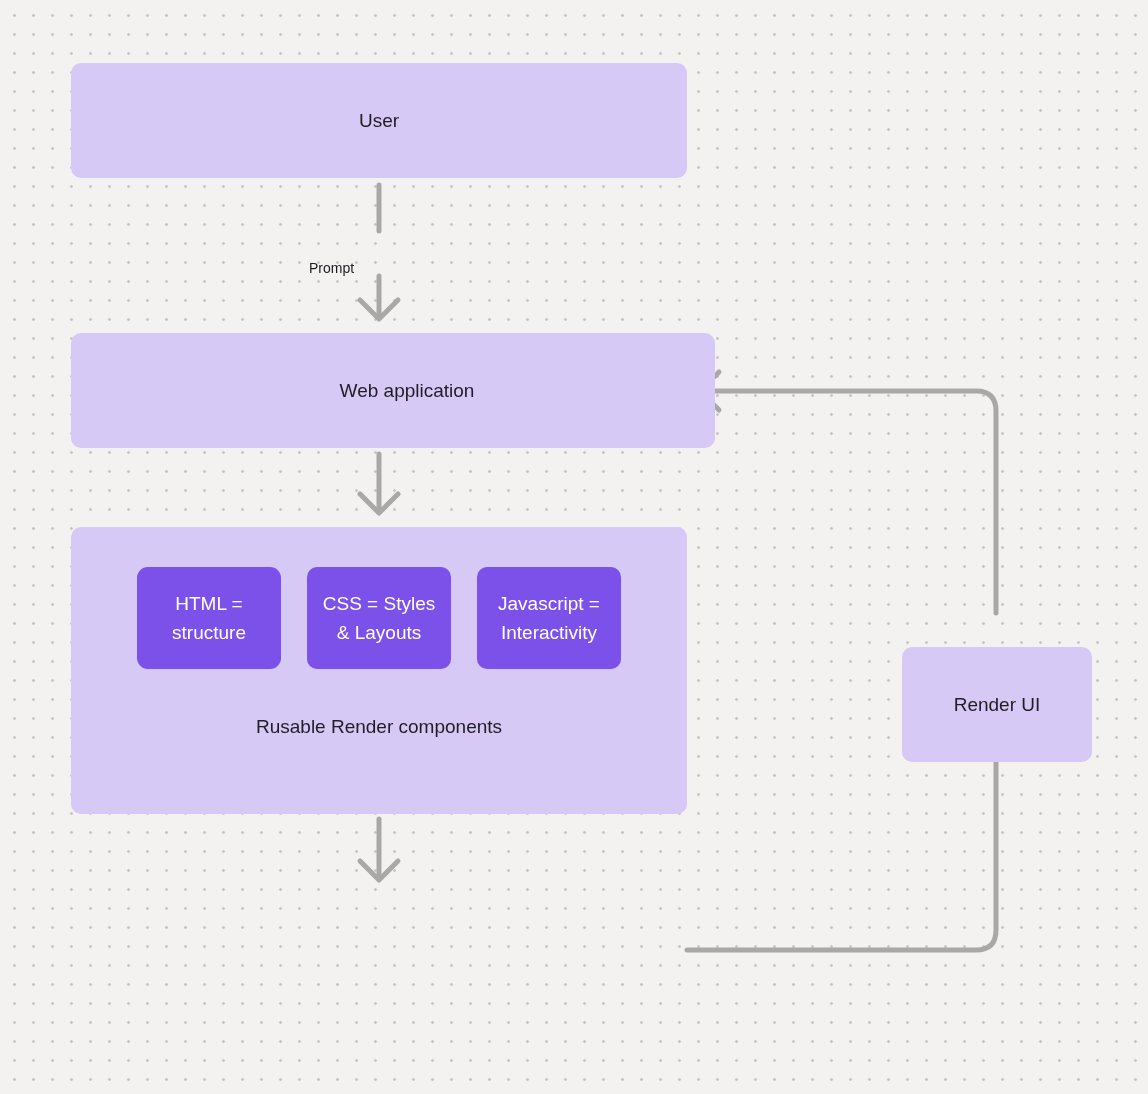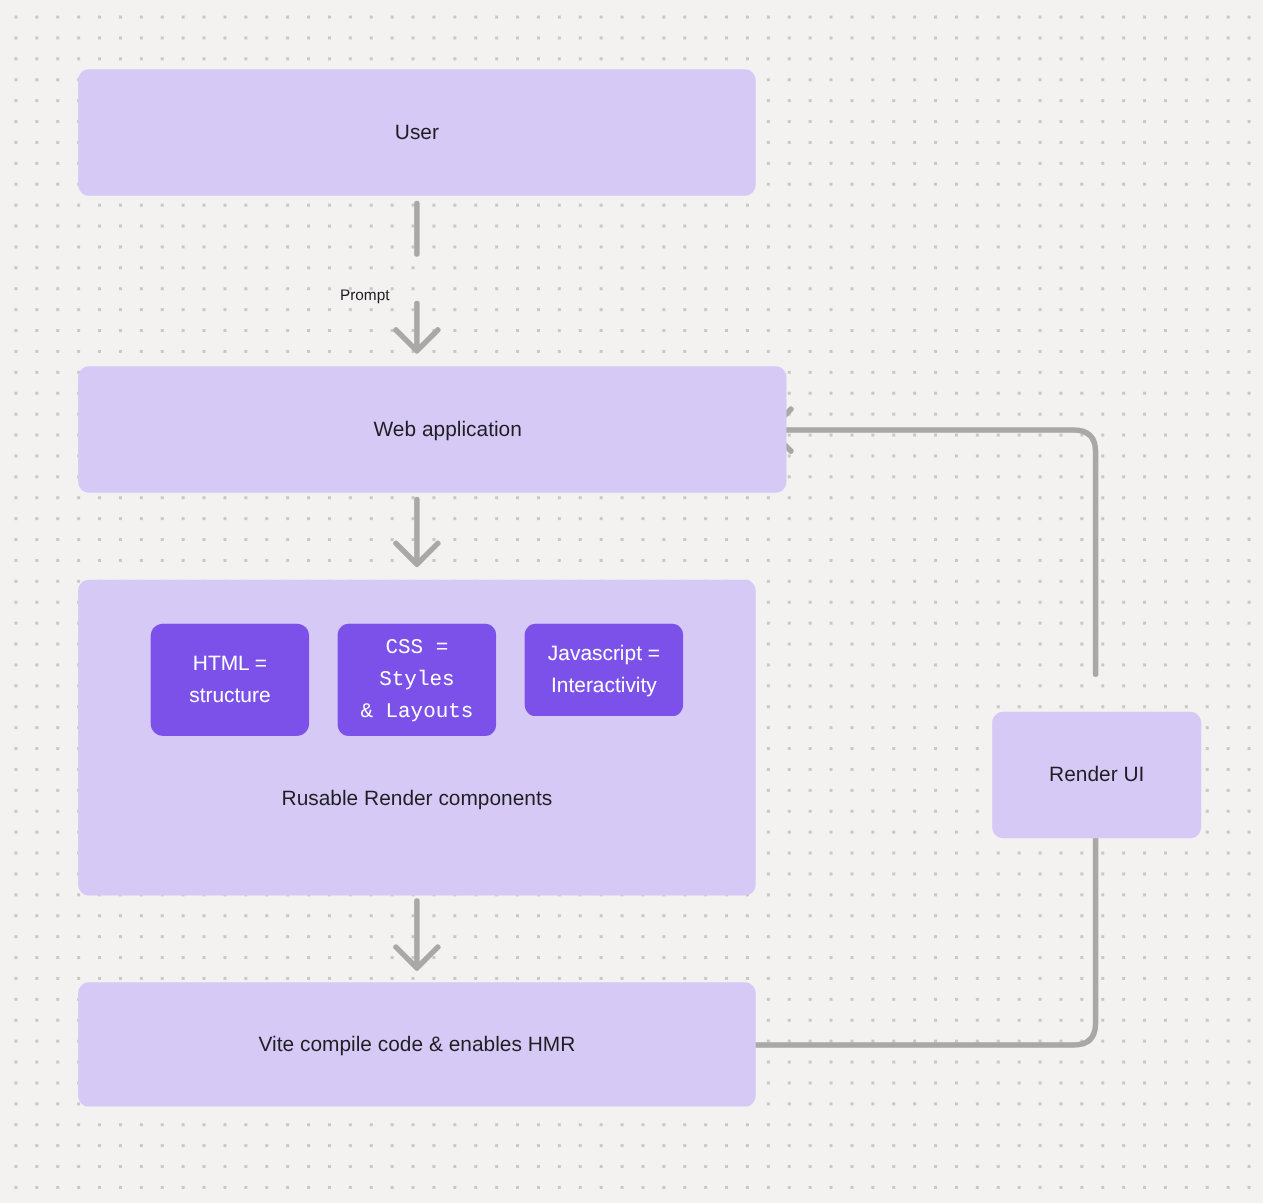--- a/index.html
+++ b/index.html
@@ -72,22 +72,22 @@
     color: #1c1b20;
     margin-top: 16px;
   }
   
   .n-user       { left: 71px;  top: 63px;  width: 616px; height: 115px; }
   .n-webapp     { left: 71px;  top: 333px; width: 616px; height: 115px; padding-left: 28px; }
   .n-group      { left: 71px;  top: 527px; width: 616px; height: 287px; }
   .n-vite       { left: 71px;  top: 893px; width: 616px; height: 113px; }
   .n-render     { left: 902px; top: 647px; width: 190px; height: 115px; }
   .sn-html      { left: 66px;  top: 40px;  width: 144px; height: 102px; border-radius: 11px; }
-  .sn-css       { left: 236px; top: 40px;  width: 144px; height: 102px; font-family: Liberation Mono, monospace; }
-  .sn-js        { left: 406px; top: 40px;  width: 144px; height: 84px; }
+  .sn-css       { left: 236px; top: 40px;  width: 144px; height: 102px; }
+  .sn-js        { left: 406px; top: 40px;  width: 144px; height: 102px; }
 </style>
 </head>
 <body>
 
 <div class="canvas">
 
   <svg class="edges" width="1148" height="1094" viewBox="0 0 1148 1094" aria-hidden="true">
     <g>
       <path d="M379,185 V231"></path>
       <path d="M379,276 V318"></path>
@@ -130,21 +130,18 @@
       <span>CSS = Styles
 &amp; Layouts</span>
     </div>
     <div class="subnode sn-js">
       <span>Javascript =
 Interactivity</span>
     </div>
     <div class="group-caption">Rusable Render components</div>
   </div>
 
-  <div class="node n-vite">
-    <span>Vite compile code &amp; enables HMR</span>
-  </div>
 
   <div class="node n-render">
     <span>Render UI</span>
   </div>
 
 </div>
 
 </body></html>

